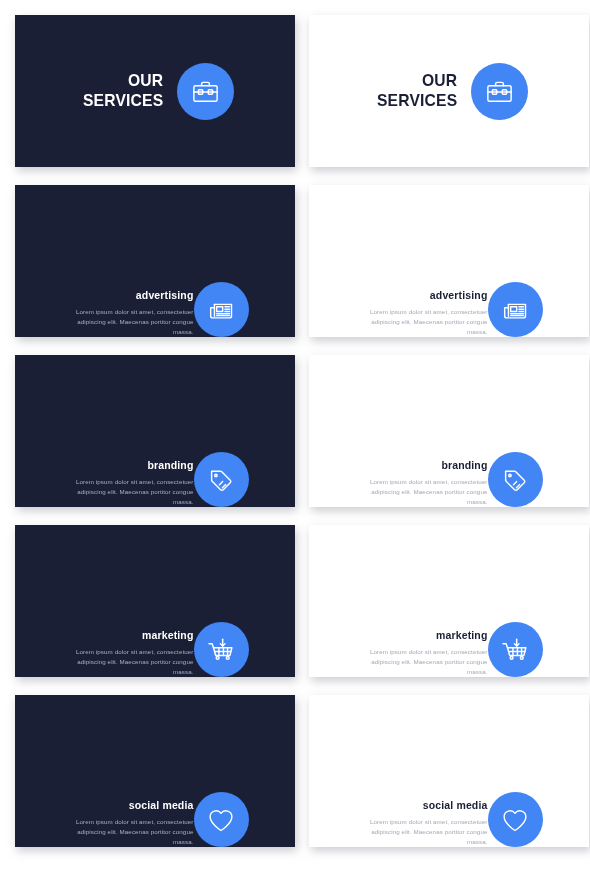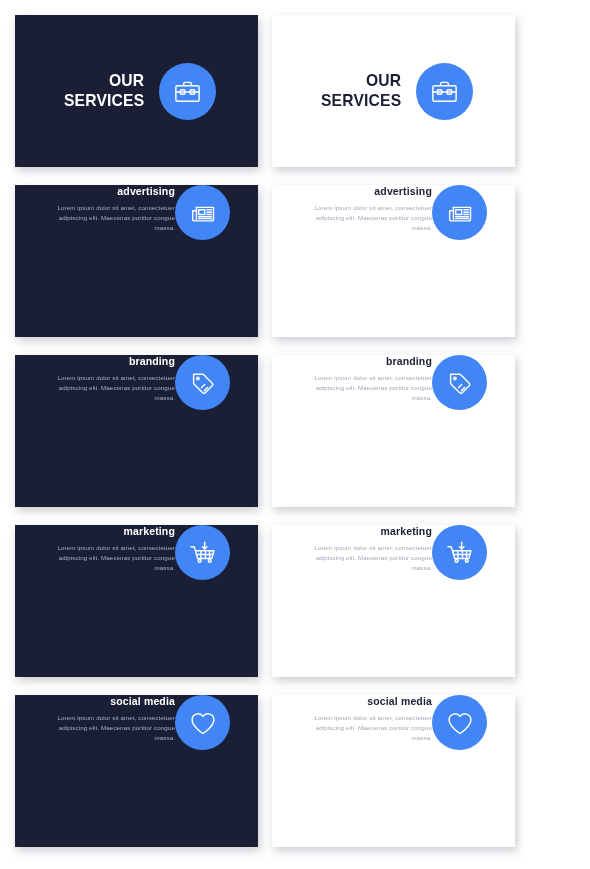--- a/index.html
+++ b/index.html
@@ -25,21 +25,21 @@
   .row {
     display: flex;
     gap: 14px;
     margin-bottom: 18px;
     height: 152px;
   }
   .row:last-child { margin-bottom: 16px; }
 
   .slide {
     position: relative;
-    width: 243px;
+    width: 280px;
     height: 152px;
     box-sizing: border-box;
     box-shadow: 2px 4px 9px rgba(120, 124, 140, 0.38);
     overflow: hidden;
     flex: 0 0 auto;
     padding-left: 16px;
   }
   .slide.dark  { background: #1a1f35; }
   .slide.light { background: #ffffff; }
 
@@ -65,21 +65,21 @@
     transform-origin: right center;
   }
   .dark .hero-title  { color: #ffffff; }
   .light .hero-title { color: #1a1f35; }
 
   
   .svc-inner {
     position: absolute;
     left: 0; top: 0; right: 0; bottom: 0;
     display: flex;
-    align-items: flex-start;
+    align-items: flex-end;
     justify-content: center;
   }
   .svc-text {
     text-align: right;
     width: 132px;
   }
   .svc-title {
     font-size: 10.5px;
     font-weight: bold;
     letter-spacing: 0.15px;

